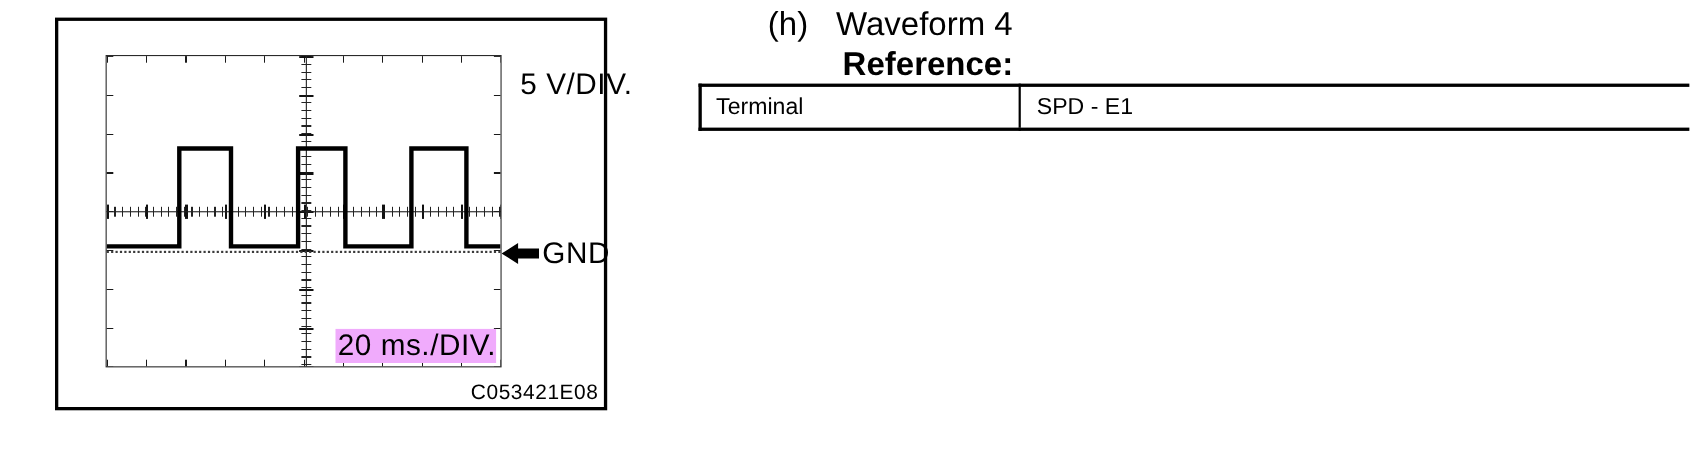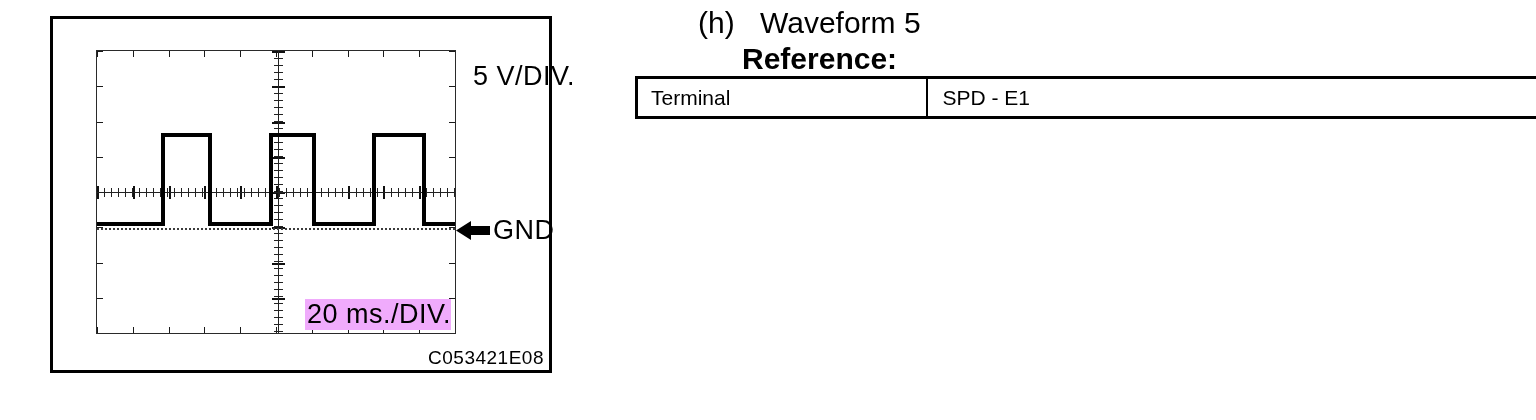--- a/index.html
+++ b/index.html
@@ -84,21 +84,21 @@
     font-size: 19px; letter-spacing: 0.5px;
   }
 
   
   .heading {
     position: absolute; left: 698px; top: 5px;
     font-size: 30px; line-height: 36px;
   }
   .heading-line1 { display: flex; }
   .heading-index { display: inline-block; width: 62px; }
-  .heading-sub { margin-left: 44px; font-weight: bold; }
+  .heading-sub { margin-left: 68px; font-weight: bold; }
 
   .ref-table {
     position: absolute; left: 635px; top: 76px;
     border-collapse: collapse;
     table-layout: fixed;
     width: 975px;
     border: 3px solid #000;
   }
   .ref-table td {
     border: 2px solid #000;
@@ -149,21 +149,21 @@
       </svg>
       <span class="scope-label" style="position:static">GND</span>
     </div>
 
     <div class="figure-code">C053421E08</div>
   </div>
 
   <div class="heading">
     <div class="heading-line1">
       <span class="heading-index">(h)</span>
-      <span>Waveform 5</span>
+      <span>Waveform 4</span>
     </div>
     <div class="heading-sub">Reference:</div>
   </div>
 
   <table class="ref-table">
     <colgroup>
         <col class="c1">
         <col>
       </colgroup>
     <tbody>

